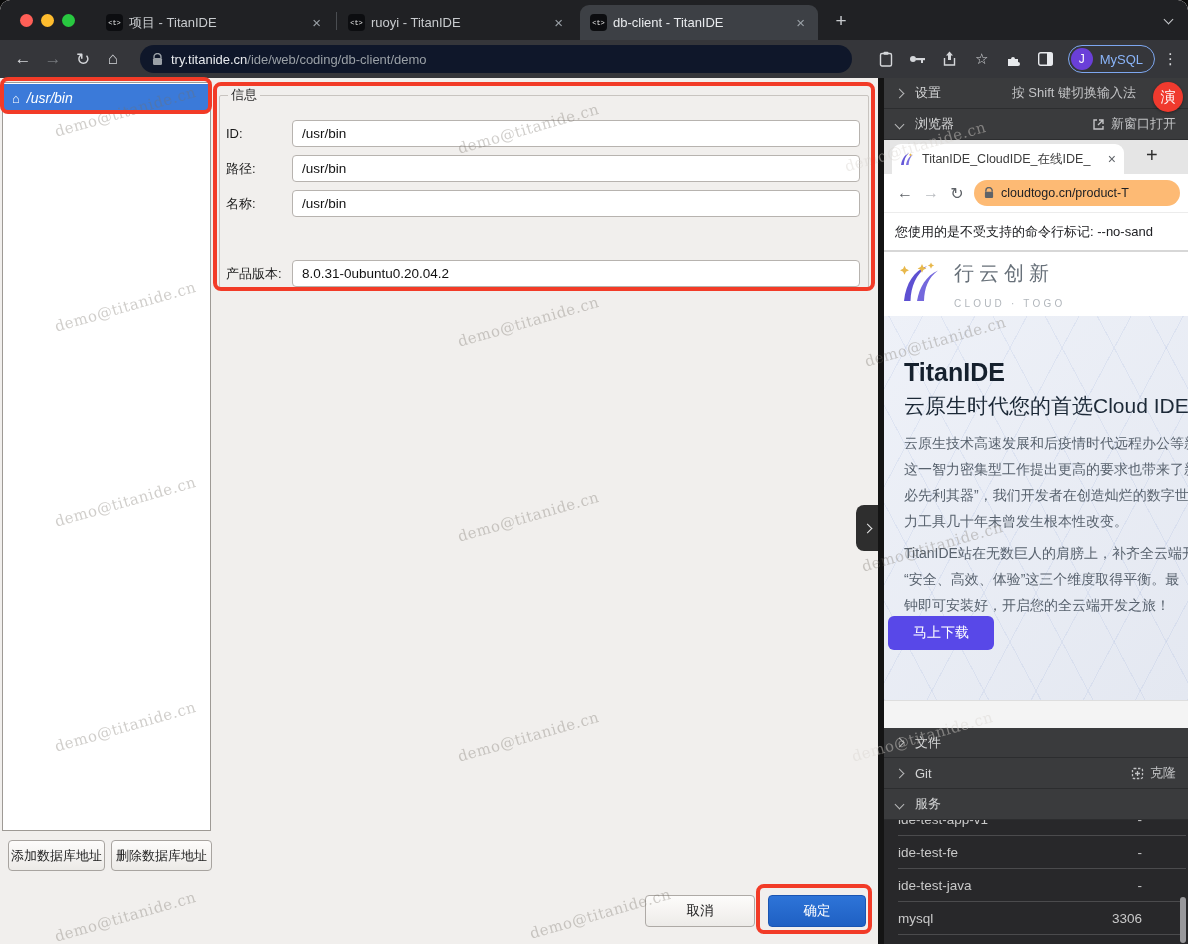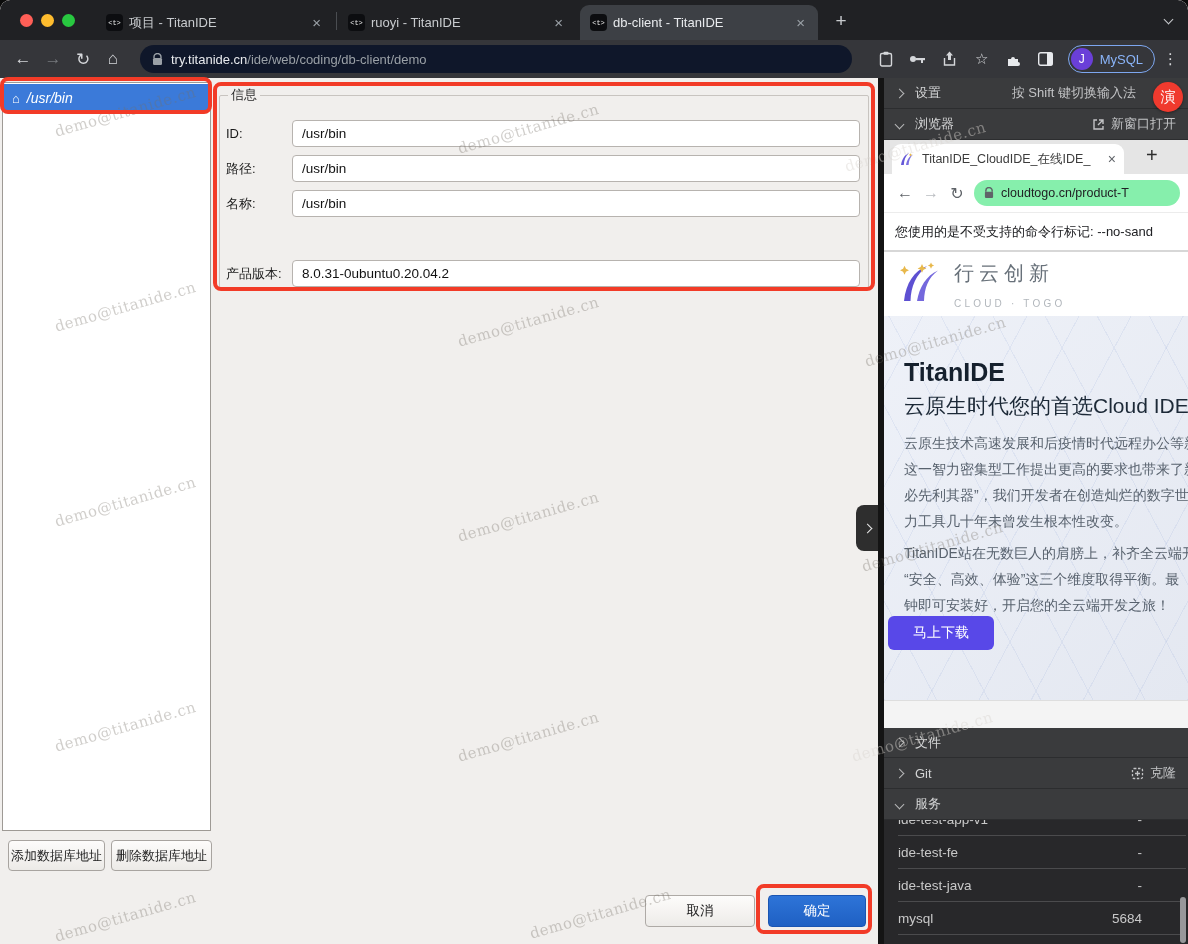--- a/index.html
+++ b/index.html
@@ -78,21 +78,21 @@
 
   .btabs { position:relative; height:34px; background:#e5e5e5; flex:none; }
   .btab { position:absolute; left:8px; bottom:0; width:232px; height:30px; background:#fff; border-radius:9px 9px 0 0; display:flex; align-items:center; padding:0 8px; }
   .btab .t { flex:1; font-size:12.5px; color:#3c3c3c; white-space:nowrap; overflow:hidden; margin:0 4px 0 7px; }
   .btab .x { color:#5f6368; font-size:14px; }
   .bplus { position:absolute; left:262px; top:4px; color:#2d2d2d; font-size:20px; }
 
   .bnav { height:38px; background:#fff; display:flex; align-items:center; padding:0 8px; flex:none; }
   .bnav .n { width:26px; text-align:center; font-size:16px; color:#5f6368; flex:none; }
   .bnav .n.dim { color:#b9bcc0; }
-  .bpill { flex:1; height:26px; margin-left:4px; background:#86efac; border-radius:13px; display:flex; align-items:center; padding:0 10px; overflow:hidden; }
+  .bpill { flex:1; height:26px; margin-left:4px; background:#fdba74; border-radius:13px; display:flex; align-items:center; padding:0 10px; overflow:hidden; }
   .bpill .u { font-size:12.5px; color:#202124; white-space:nowrap; margin-left:7px; }
   .bwarn { height:40px; background:#fff; border-top:1px solid #ececec; border-bottom:2px solid #d7d7d7; display:flex; align-items:center; padding:0 11px; font-size:13px; color:#202124; white-space:nowrap; overflow:hidden; flex:none; }
 
   .shead { height:64px; background:#fff; display:flex; align-items:center; padding-left:14px; flex:none; }
   .brandtxt { margin-left:10px; }
   .brand-name { font-size:20px; color:#68717a; letter-spacing:5px; }
   .brand-sub { font-size:10px; color:#b2b7bc; letter-spacing:3.2px; margin-top:11px; }
 
   .sbody { position:relative; height:384px; flex:none; overflow:hidden;
     background:
@@ -362,21 +362,21 @@
         <div class="svcrow">
           <span>ide-test-fe</span>
           <span class="v">-</span>
         </div>
         <div class="svcrow">
           <span>ide-test-java</span>
           <span class="v">-</span>
         </div>
         <div class="svcrow">
           <span>mysql</span>
-          <span class="v">5684</span>
+          <span class="v">3306</span>
         </div>
         <div class="thumb"></div>
       </div>
     </div>
   </div>
 
   <span class="wm" style="left:55px;top:123px">demo@titanide.cn</span>
   <span class="wm" style="left:458px;top:140px">demo@titanide.cn</span>
   <span class="wm" style="left:55px;top:318px">demo@titanide.cn</span>
   <span class="wm" style="left:458px;top:333px">demo@titanide.cn</span>

